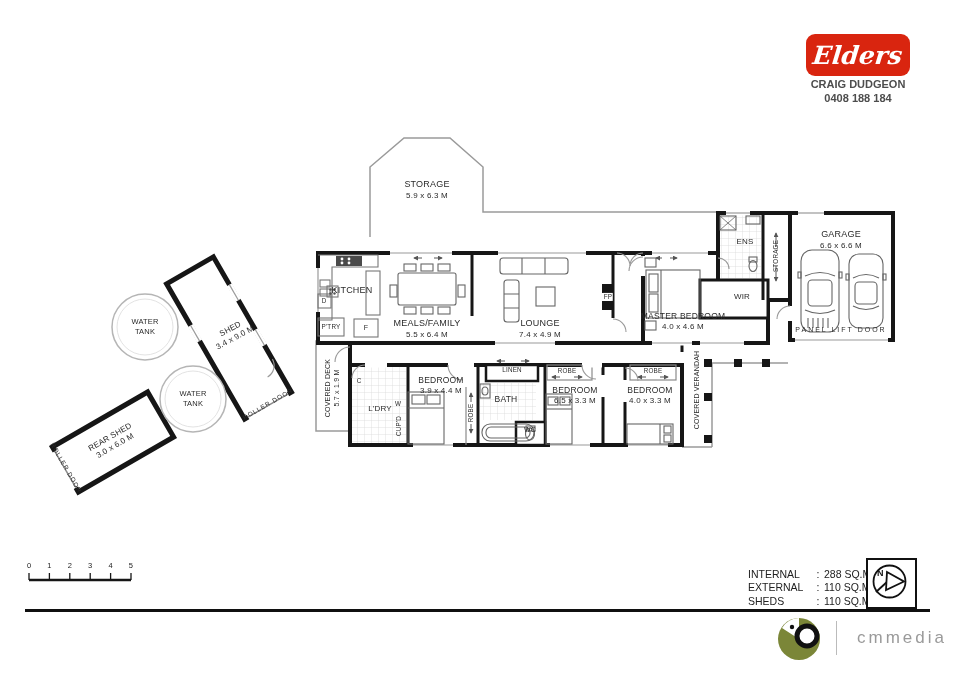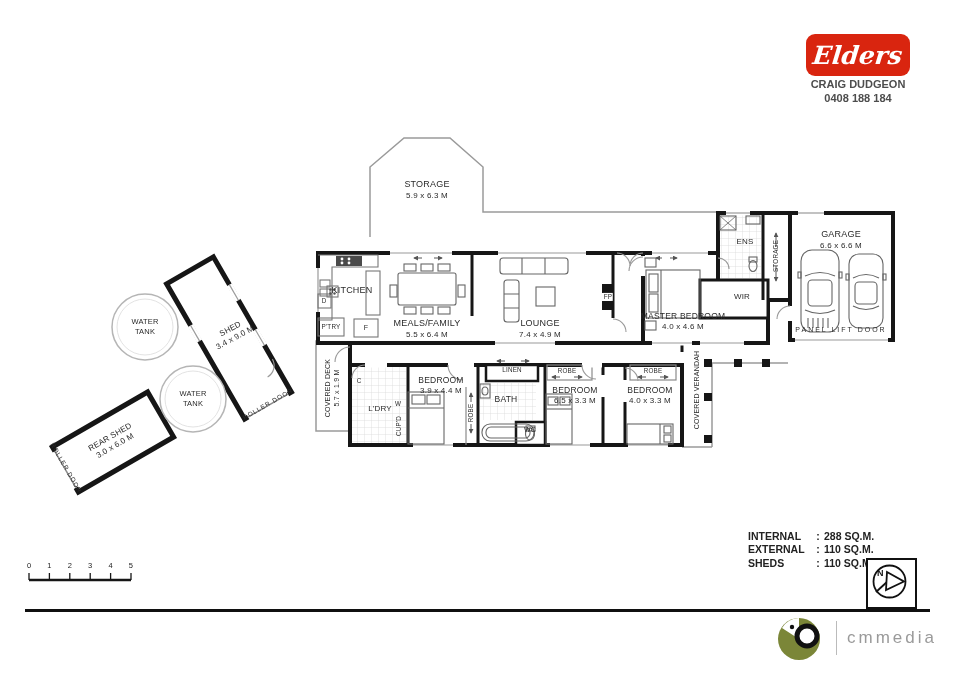--- a/index.html
+++ b/index.html
@@ -21,29 +21,29 @@
   .agent{position:absolute;left:858px;top:84px;transform:translate(-50%,-50%);
       font-size:11px;font-weight:700;color:#4d4d4d;white-space:nowrap;}
   .phone{position:absolute;left:858px;top:98px;transform:translate(-50%,-50%);
       font-size:11px;font-weight:700;color:#4d4d4d;white-space:nowrap;}
   
   .scale-nums{position:absolute;left:24px;top:561px;width:112px;display:flex;
       justify-content:space-between;font-size:7.5px;color:#222;}
   .scale-nums span{width:10px;text-align:center;}
   .disc{position:absolute;left:30px;font-size:8.8px;color:#2b2b2b;letter-spacing:.1px;white-space:nowrap;}
   .rule{position:absolute;left:25px;top:609px;width:905px;height:3px;background:#101010;}
-  .areas{position:absolute;left:748px;top:530px;font-size:10.5px;color:#222;font-weight:bold;}
+  .areas{position:absolute;left:748px;top:568px;font-size:10.5px;color:#222;}
   .areas .row{display:flex;line-height:13.4px;}
   .areas .al{width:64px;}
   .areas .ac{width:12px;text-align:center;}
   .north-box{position:absolute;left:866px;top:558px;width:47px;height:47px;border:2px solid #111;
       background:#fff;}
   .addr{position:absolute;left:30px;top:615px;font-size:21px;color:#161616;letter-spacing:.2px;}
   .cm{position:absolute;left:778px;top:614px;display:flex;align-items:center;}
-  .cm-text{font-size:17px;color:#9a9a9a;letter-spacing:3px;margin-left:10px;}
+  .cm-text{font-size:17px;color:#9a9a9a;letter-spacing:3px;margin-left:20px;}
   .cm-sep{width:1px;height:34px;background:#bbb;margin-left:10px;}
 </style>
 </head>
 <body>
 
 <div class="page">
 
   <svg class="abs" style="left:0;top:0" width="955" height="675" viewBox="0 0 955 675">
     <defs>
       <pattern id="tiles" width="7" height="7" patternUnits="userSpaceOnUse">

